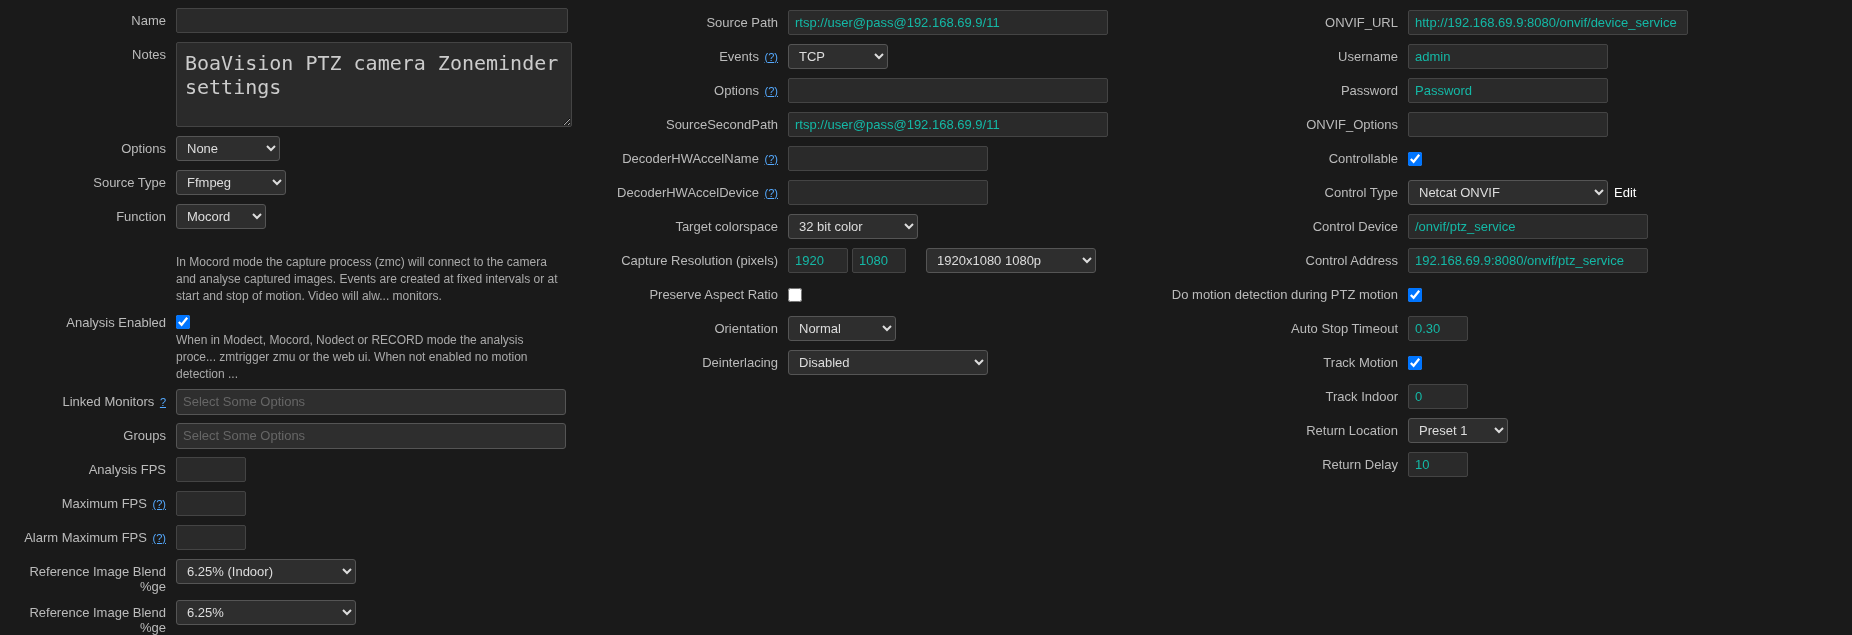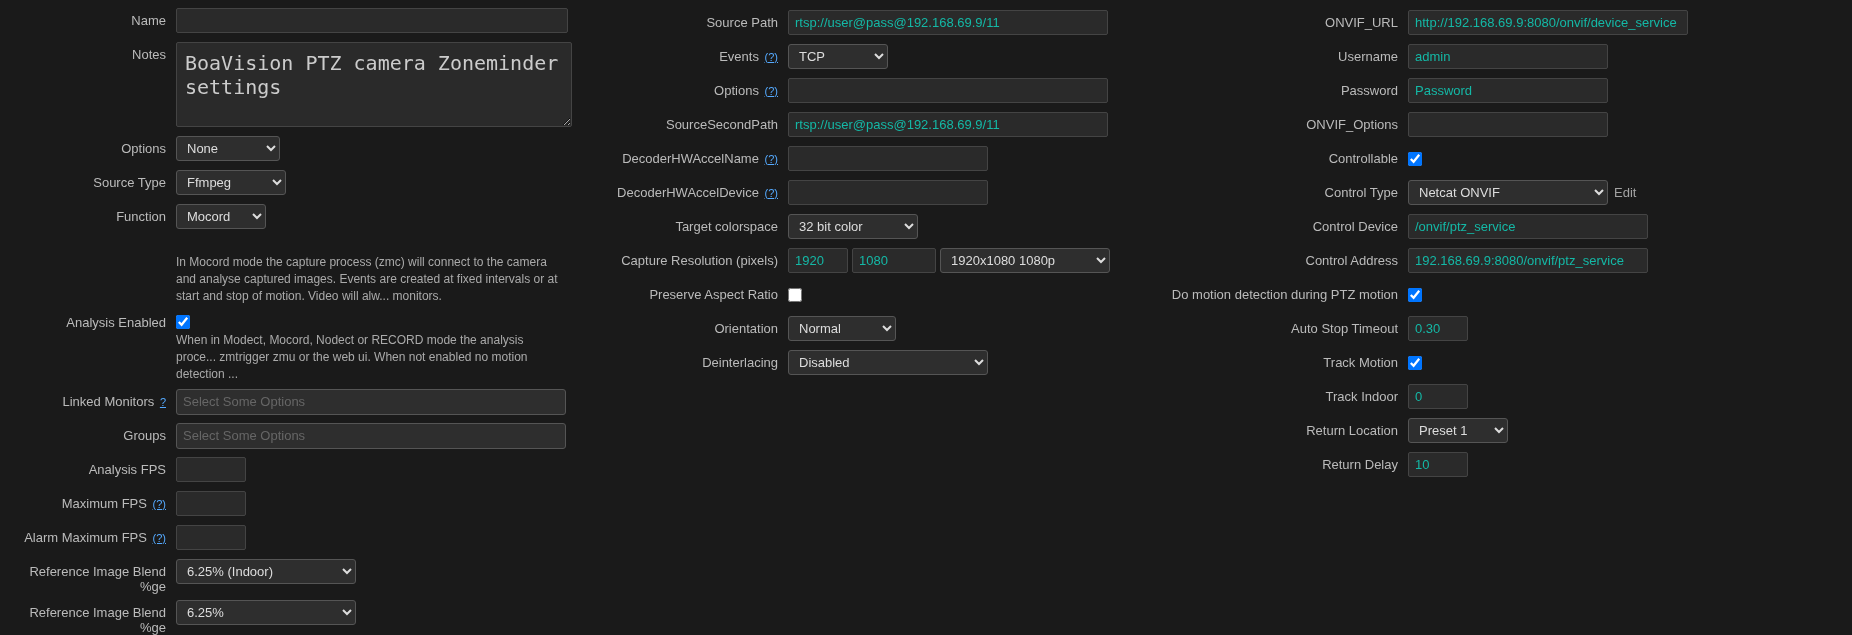--- a/index.html
+++ b/index.html
@@ -153,22 +153,22 @@
     }
     .colorspace-select {
       width: 130px;
     }
     .capture-row {
       display: flex;
       align-items: center;
       gap: 4px;
     }
     .cap-w { width: 60px; }
-    .cap-h { width: 84px; }
-    .cap-select { width: 170px; }
+    .cap-h { width: 54px; }
+    .cap-select { width: 170px; margin-left: 16px; }
     .orientation-select {
       width: 108px;
     }
     .deinterlace-select {
       width: 200px;
     }
     
     .right-col {
       flex: 1;
       padding: 0 8px;
@@ -204,21 +204,21 @@
     }
     .control-type-row {
       display: flex;
       align-items: center;
       gap: 6px;
     }
     .control-type-select {
       width: 200px;
     }
     .edit-link {
-      color: #a3a3a3;
+      color: #ffffff;
       text-decoration: none;
       font-size: 13px;
     }
     .control-device-input {
       width: 240px;
     }
     .control-address-input {
       width: 240px;
     }
     .auto-stop-input {

